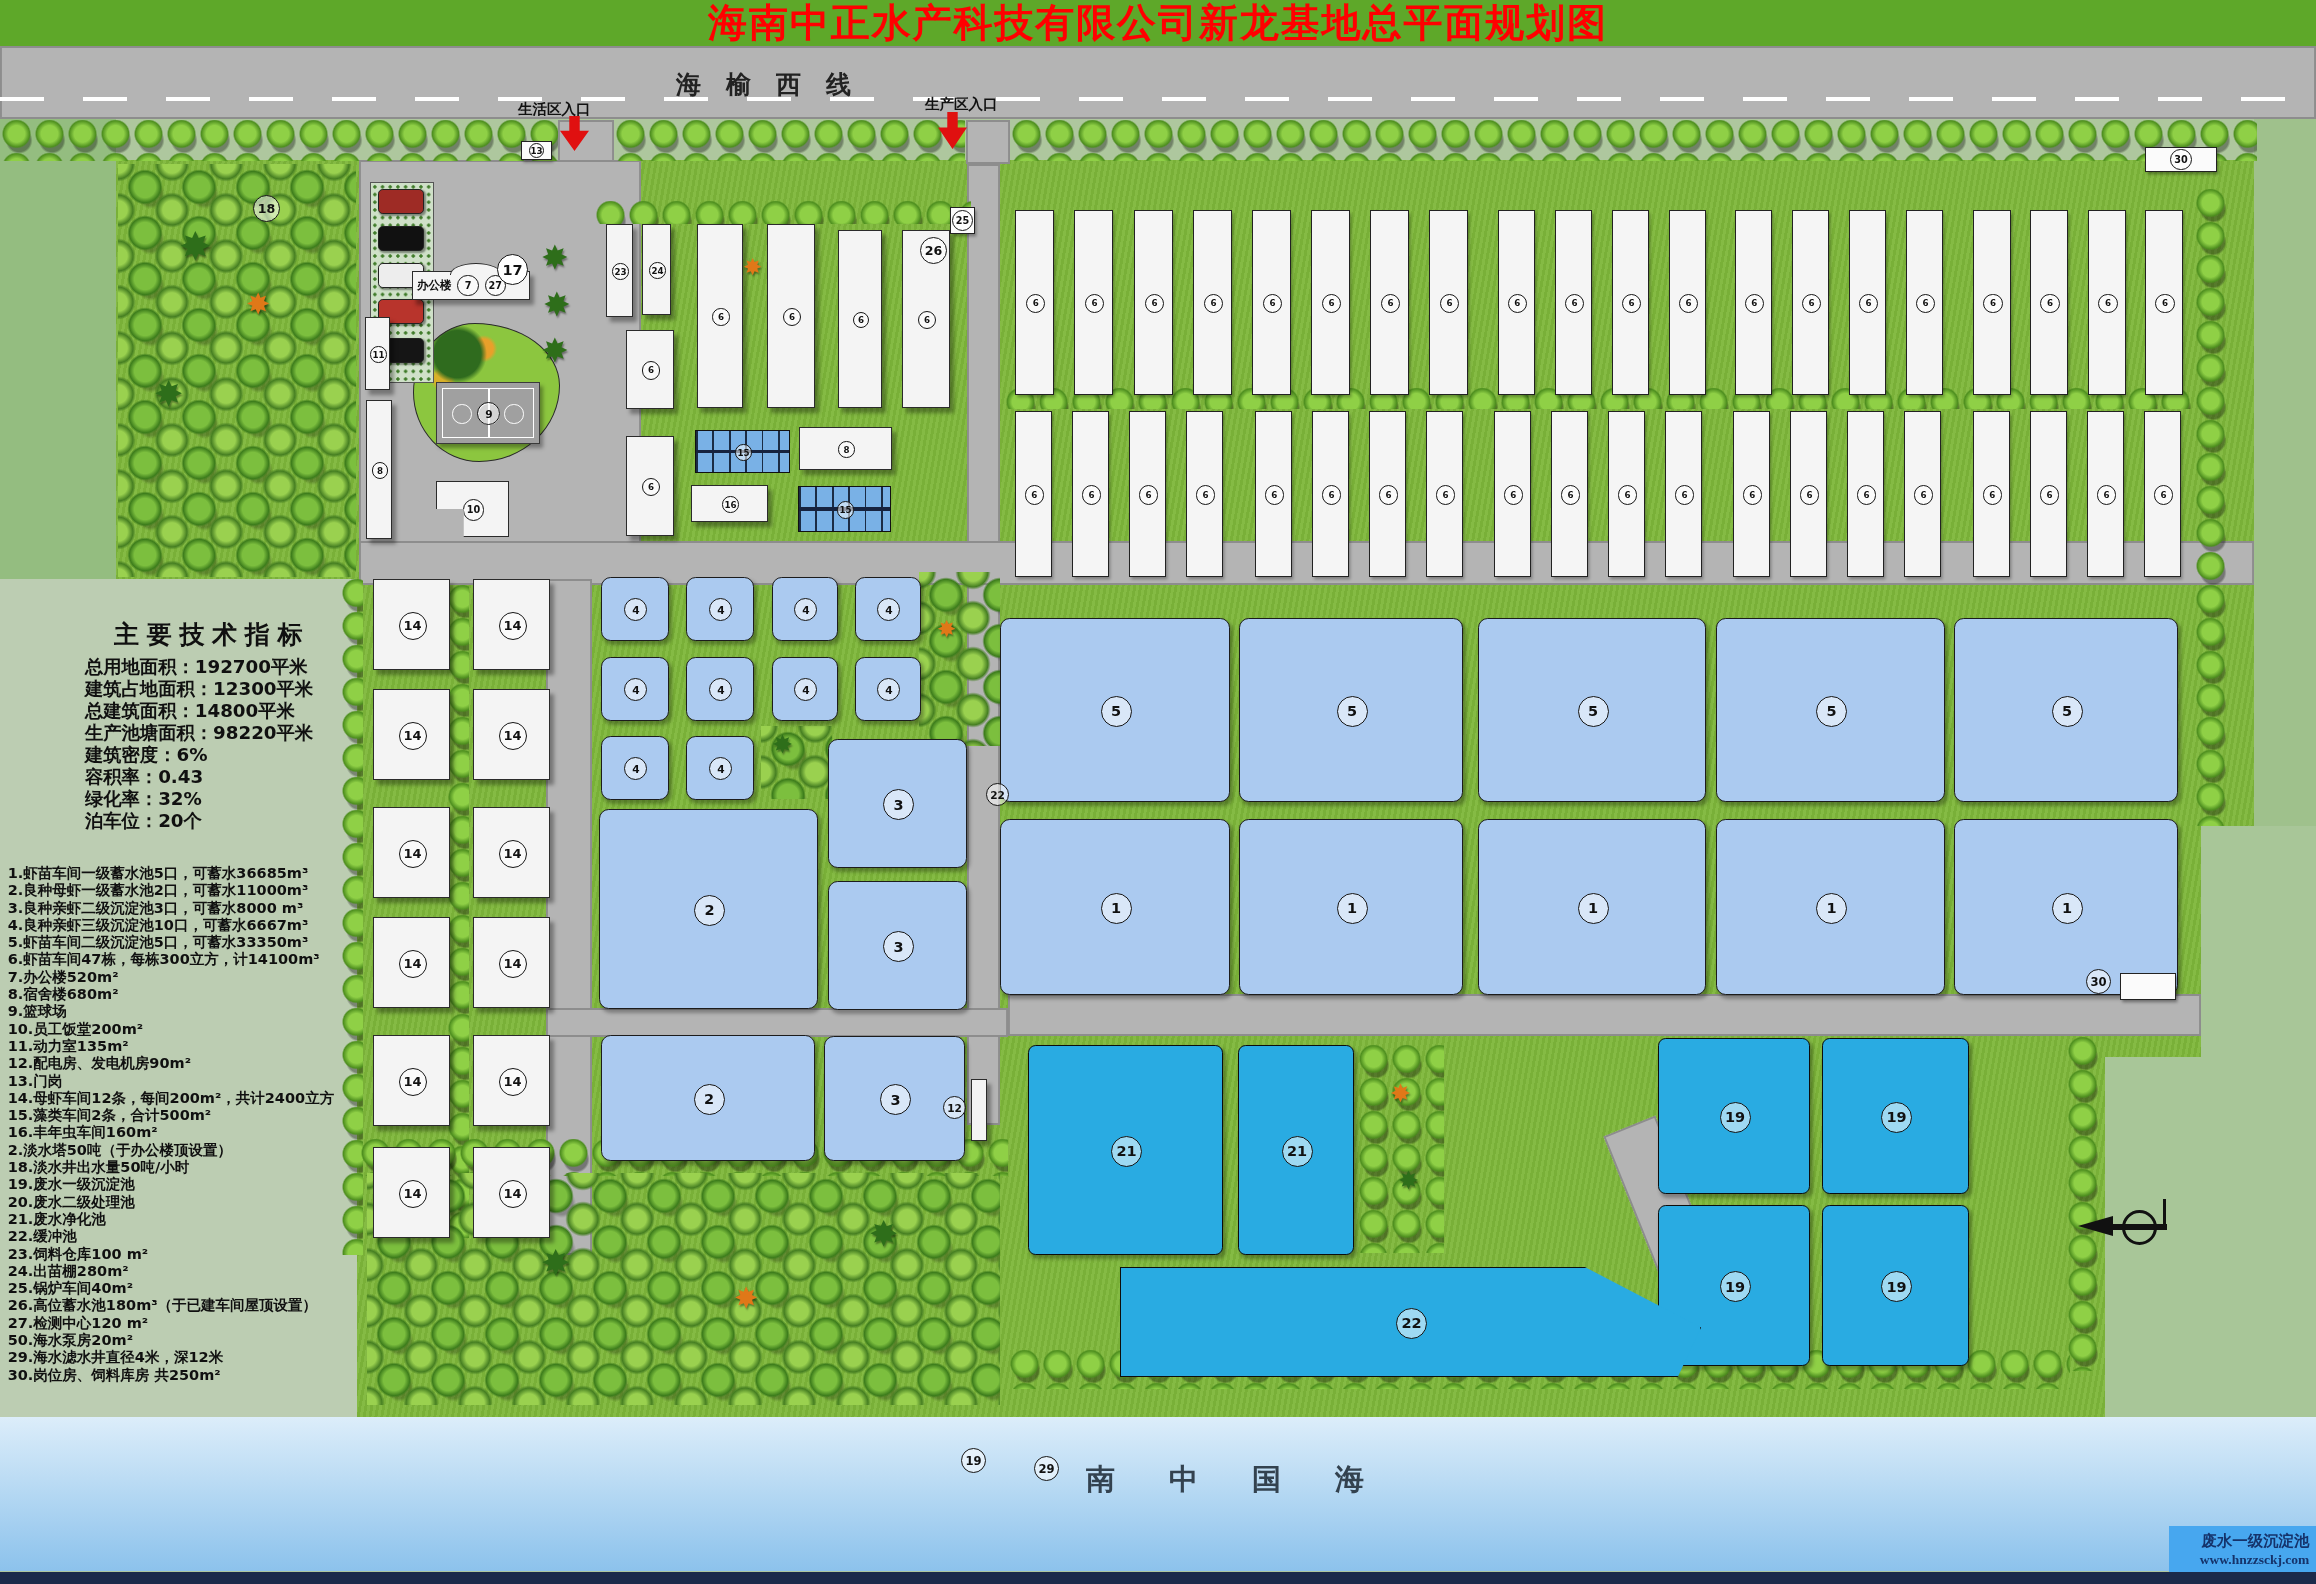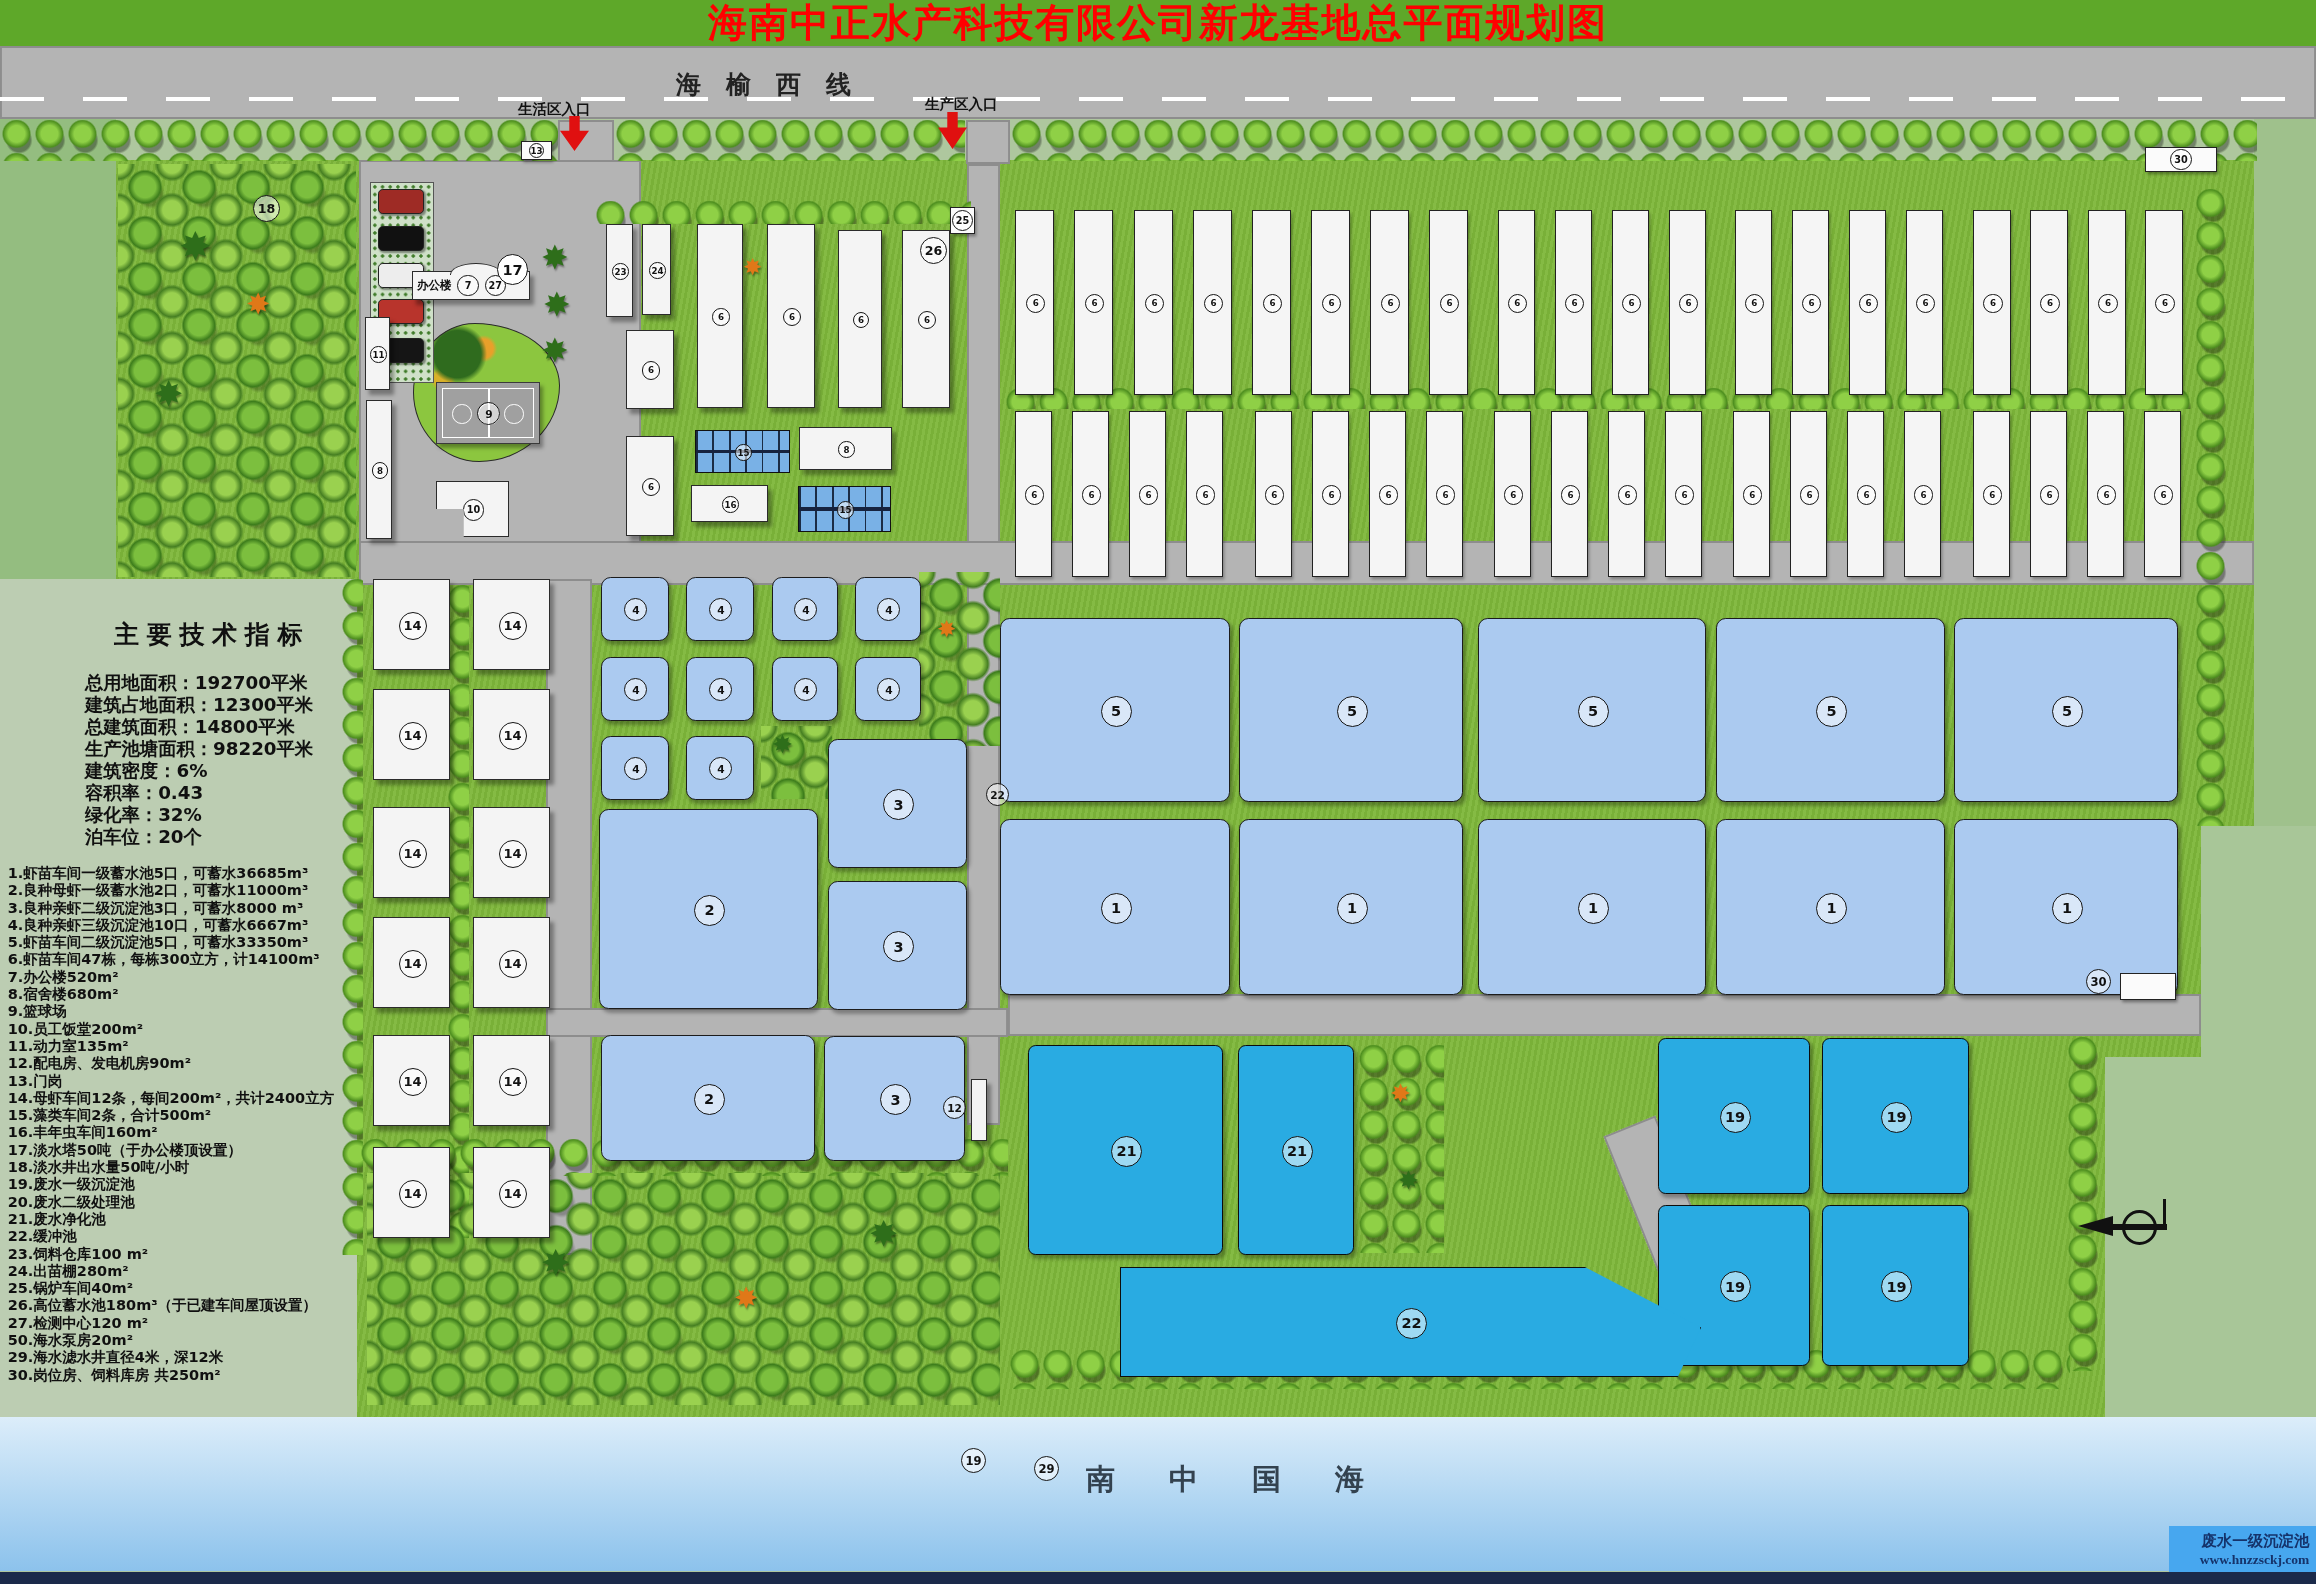--- a/index.html
+++ b/index.html
@@ -47,21 +47,21 @@
   .arrow{background:#e01010;clip-path:polygon(32% 0,68% 0,68% 42%,100% 42%,50% 100%,0 42%,32% 42%);z-index:6;}
   .smalllabel{font-weight:bold;color:#111;white-space:nowrap;z-index:6;}
   .roadname{font-size:25px;font-weight:bold;color:#222;letter-spacing:25px;white-space:nowrap;z-index:6;}
   .sea{background:linear-gradient(180deg,#dcedfa 0%,#bcdcf4 40%,#8cc2ec 100%);}
   .seaname{font-size:29px;font-weight:bold;color:#33424f;letter-spacing:54px;white-space:nowrap;z-index:6;}
   .navybar{background:#1b2a4a;}
   .logobox{background:#47a7ef;display:flex;flex-direction:column;justify-content:center;align-items:flex-end;padding-right:7.7px;box-sizing:border-box;}
   .logoline1{font-size:15.4px;font-weight:bold;color:#15336b;}
   .logoline2{font-size:13.5px;font-weight:bold;color:#15336b;font-family:"Liberation Serif","DejaVu Serif",serif;}
   .indicators{z-index:7;color:#101010;}
-  .ind-head{font-size:25px;font-weight:bold;letter-spacing:7.7px;margin-bottom:21px;}
+  .ind-head{font-size:25px;font-weight:bold;letter-spacing:7.7px;margin-bottom:5px;}
   .ind-line{font-size:18.3px;font-weight:bold;line-height:22px;white-space:nowrap;}
   .legend{z-index:7;color:#101010;}
   .legend-line{font-size:14.5px;font-weight:bold;line-height:17.3px;white-space:nowrap;}
   .court{background:#a0a0a0;border:1.9px solid #3a3a3a;box-shadow:2.9px 3.9px 3.9px rgba(0,0,0,.35);}
   .court span{position:absolute;}
   .office-label{font-size:11.6px;font-weight:bold;color:#111;white-space:nowrap;}
   .compass span{position:absolute;}
 </style>
 </head>
 <body>
@@ -514,21 +514,21 @@
     <div class="legend-line">7.办公楼520m²</div>
     <div class="legend-line">8.宿舍楼680m²</div>
     <div class="legend-line">9.篮球场</div>
     <div class="legend-line">10.员工饭堂200m²</div>
     <div class="legend-line">11.动力室135m²</div>
     <div class="legend-line">12.配电房、发电机房90m²</div>
     <div class="legend-line">13.门岗</div>
     <div class="legend-line">14.母虾车间12条，每间200m²，共计2400立方</div>
     <div class="legend-line">15.藻类车间2条，合计500m²</div>
     <div class="legend-line">16.丰年虫车间160m²</div>
-    <div class="legend-line">17.淡水塔50吨（于办公楼顶设置）</div>
+    <div class="legend-line">2.淡水塔50吨（于办公楼顶设置）</div>
     <div class="legend-line">18.淡水井出水量50吨/小时</div>
     <div class="legend-line">19.废水一级沉淀池</div>
     <div class="legend-line">20.废水二级处理池</div>
     <div class="legend-line">21.废水净化池</div>
     <div class="legend-line">22.缓冲池</div>
     <div class="legend-line">23.饲料仓库100 m²</div>
     <div class="legend-line">24.出苗棚280m²</div>
     <div class="legend-line">25.锅炉车间40m²</div>
     <div class="legend-line">26.高位蓄水池180m³（于已建车间屋顶设置）</div>
     <div class="legend-line">27.检测中心120 m²</div>

